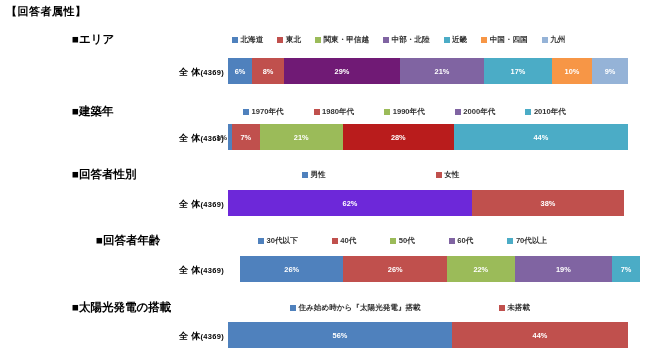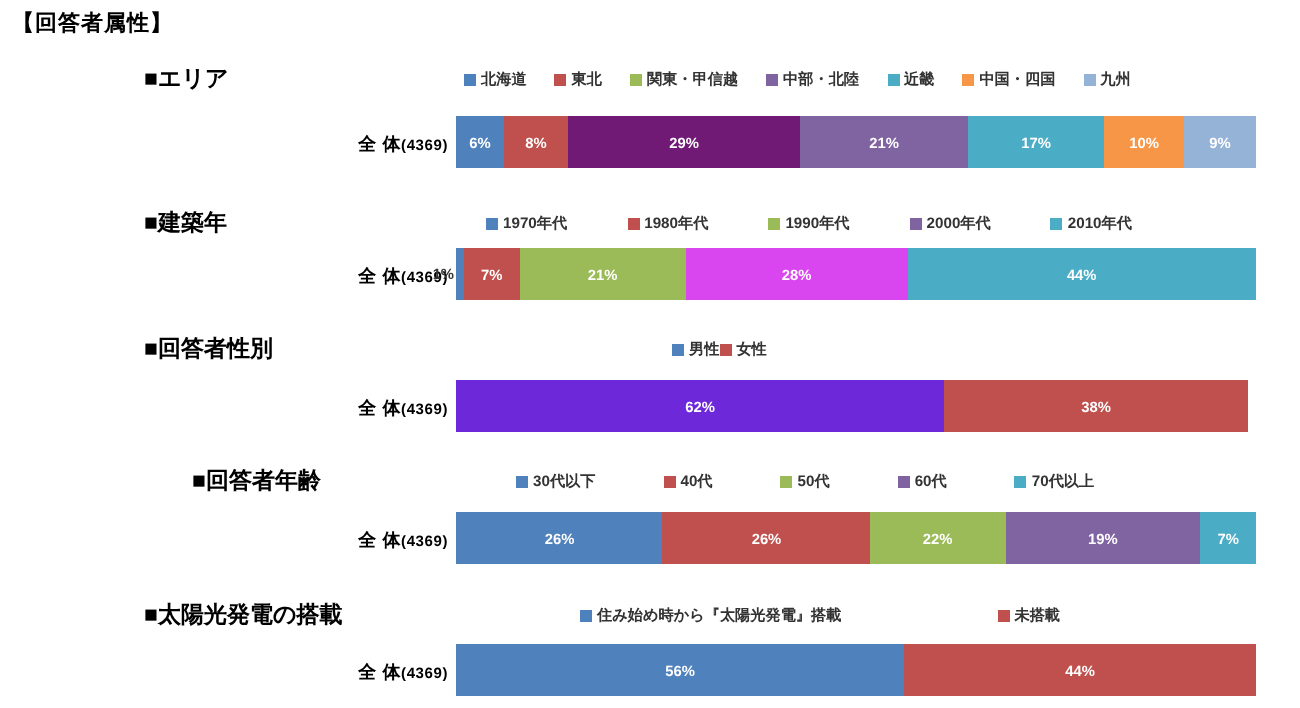--- a/index.html
+++ b/index.html
@@ -161,32 +161,32 @@
           <div class="bar" style="left: 228px; width: 400px;">
             <div class="seg" style="width: 3.9604px; background: rgb(79, 129, 189);">
               <span class="seg-outside-label">1%</span>
             </div>
             <div class="seg" style="width: 27.7228px; background: rgb(192, 80, 77);">
               <span>7%</span>
             </div>
             <div class="seg" style="width: 83.1683px; background: rgb(155, 187, 89);">
               <span>21%</span>
             </div>
-            <div class="seg" style="width: 110.891px; background: #d946ef;">
+            <div class="seg" style="width: 110.891px; background: #b91c1c;">
               <span>28%</span>
             </div>
             <div class="seg" style="width: 174.257px; background: rgb(75, 172, 198);">
               <span>44%</span>
             </div>
           </div>
         </div>
       </div>
       <div class="section" style="top: 0px;">
         <div class="sec-head" style="top: 167px;">■回答者性別</div>
-        <div class="legend" style="top: 168px; left: 336px; ">
+        <div class="legend" style="top: 168px; left: 302px; gap: 110px;">
           <div class="legend-item">
             <span class="legend-swatch" style="background: rgb(79, 129, 189);"></span>
             <span>男性</span>
           </div>
           <div class="legend-item">
             <span class="legend-swatch" style="background: rgb(192, 80, 77);"></span>
             <span>女性</span>
           </div>
         </div>
         <div class="row" style="top: 190px;">
@@ -220,21 +220,21 @@
             <span class="legend-swatch" style="background: rgb(128, 100, 162);"></span>
             <span>60代</span>
           </div>
           <div class="legend-item">
             <span class="legend-swatch" style="background: rgb(75, 172, 198);"></span>
             <span>70代以上</span>
           </div>
         </div>
         <div class="row" style="top: 256px;">
           <div class="row-label" style="right: 426px; top: 8px;"><span>全 体</span><span class="n">(4369)</span></div>
-          <div class="bar" style="left: 228px; width: 400px;">
+          <div class="bar" style="left: 240px; width: 400px;">
             <div class="seg" style="width: 104px; background: rgb(79, 129, 189);">
               <span>26%</span>
             </div>
             <div class="seg" style="width: 104px; background: rgb(192, 80, 77);">
               <span>26%</span>
             </div>
             <div class="seg" style="width: 68px; background: rgb(155, 187, 89);">
               <span>22%</span>
             </div>
             <div class="seg" style="width: 98px; background: rgb(128, 100, 162);">

